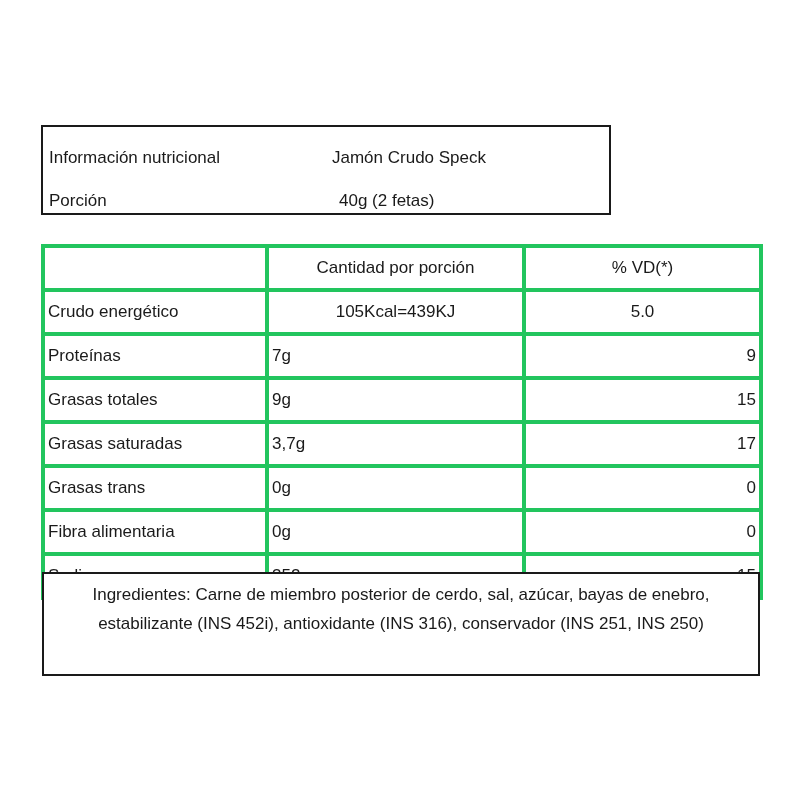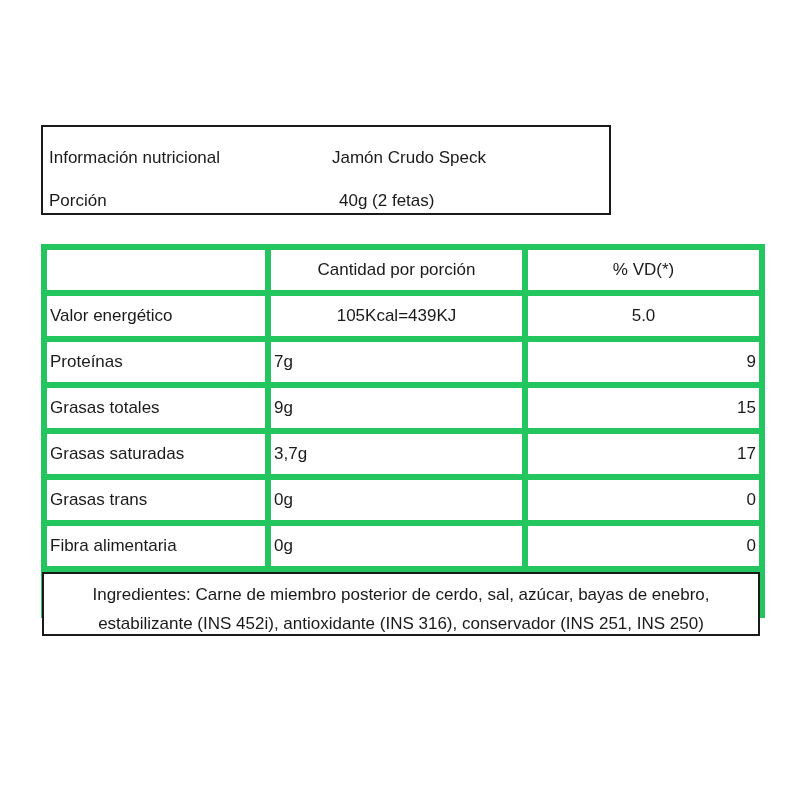--- a/index.html
+++ b/index.html
@@ -12,30 +12,30 @@
     .hdr-line { position: absolute; font-size: 17px; }
     .hdr-left { left: 6px; }
     #hdr-title-label { top: 21px; }
     #hdr-product { left: 260px; top: 21px; margin-left: 29px; }
     #hdr-portion-label { top: 64px; }
     #hdr-portion-value { left: 296px; top: 64px; text-align: right; }
 
     
     #nutri-table { position: absolute; left: 41px; top: 244px; width: 718px;
                    border-collapse: collapse; table-layout: fixed; font-size: 17px; }
-    #nutri-table td { border: 6px solid #22c55e; height: 26px; padding: 7px 3px;
+    #nutri-table td { border: 4px solid #22c55e; height: 26px; padding: 7px 3px;
                       line-height: 26px; white-space: nowrap; overflow: hidden; }
     #nutri-table col.c1 { width: 224px; }
     #nutri-table col.c2 { width: 257px; }
     #nutri-table col.c3 { width: 237px; }
     .center { text-align: center; }
     .right { text-align: right; }
 
     
-    #ingredients-box { left: 42px; top: 572px; width: 718px; height: 64px;
+    #ingredients-box { left: 42px; top: 572px; width: 718px; height: 104px;
                        padding: 6px 0; font-size: 17px; line-height: 29px;
                        text-align: center; }
   </style>
 </head>
 <body>
 
 <div id="header-box" class="box">
   <span id="hdr-title-label" class="hdr-line hdr-left">Información nutricional</span>
   <span id="hdr-product" class="hdr-line">Jamón Crudo Speck</span>
   <span id="hdr-portion-label" class="hdr-line hdr-left">Porción</span>
@@ -48,21 +48,21 @@
       <col class="c2">
       <col class="c3">
     </colgroup>
   <tbody>
     <tr>
       <td></td>
       <td class="center">Cantidad por porción</td>
       <td class="center">% VD(*)</td>
     </tr>
     <tr>
-      <td>Valor energético</td>
+      <td>Crudo energético</td>
       <td class="center">105Kcal=439KJ</td>
       <td class="center">5.0</td>
     </tr>
     <tr>
       <td>Proteínas</td>
       <td>7g</td>
       <td class="right">9</td>
     </tr>
     <tr>
       <td>Grasas totales</td>

